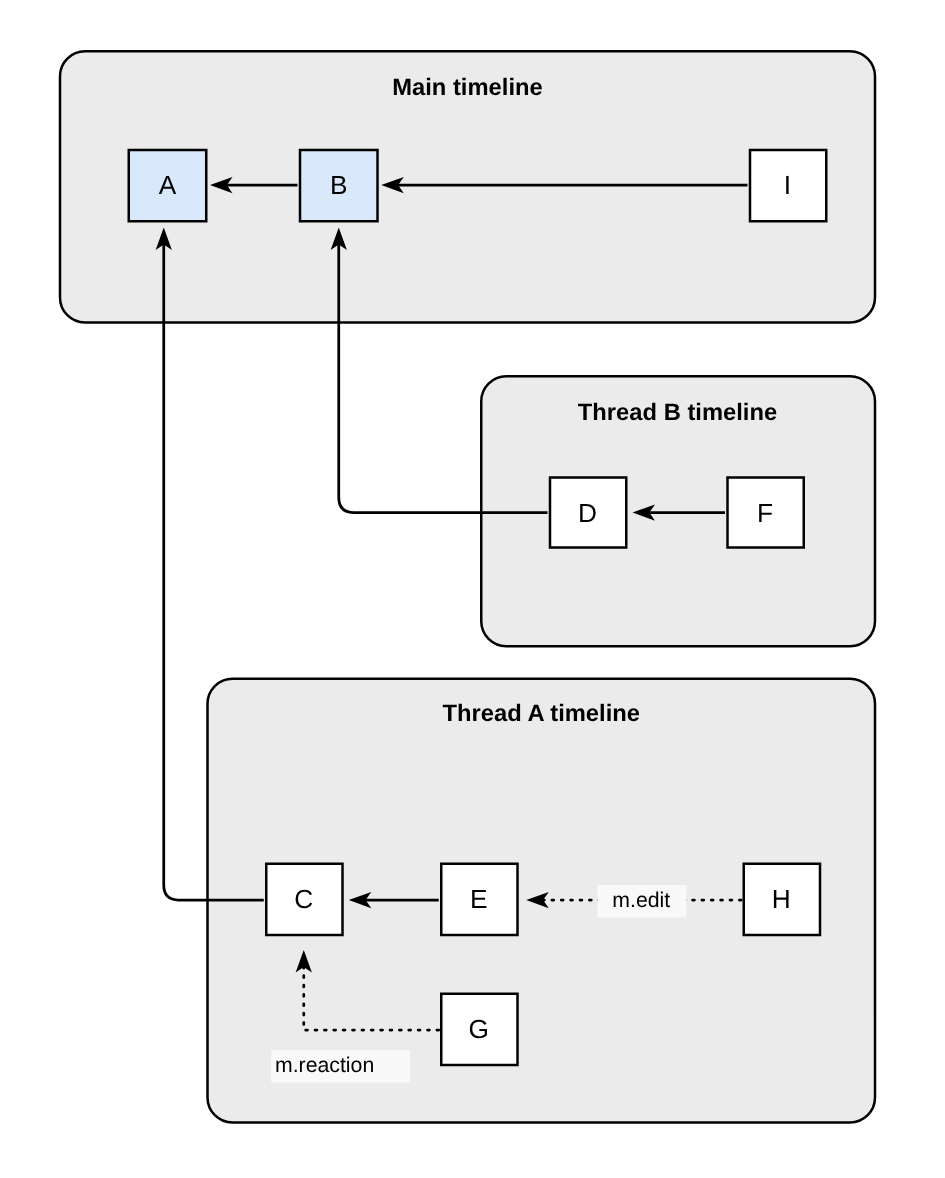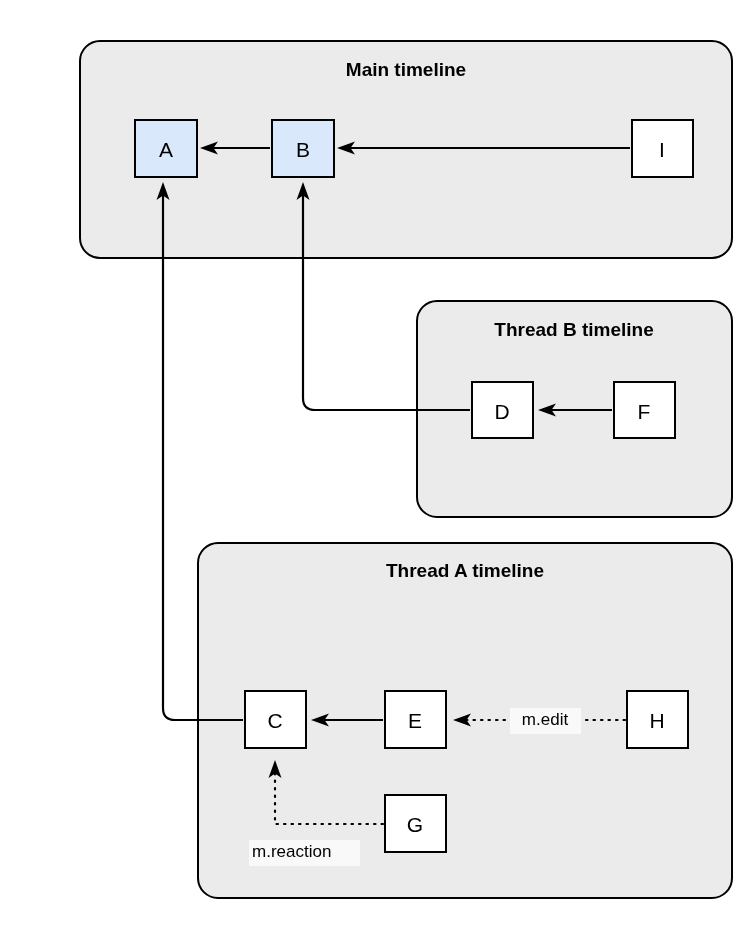--- a/index.html
+++ b/index.html
@@ -11,21 +11,20 @@
   body {
     width: 756px;
     height: 942px;
     font-family: "Liberation Sans", "DejaVu Sans", sans-serif;
     overflow: hidden;
   }
   #diagram-root {
     position: relative;
     width: 664px;
     height: 942px;
-    padding-left: 32px;
   }
   svg#diagram {
     display: block;
     width: 756px;
     height: 942px;
   }
   .container-shape {
     fill: #ebebeb;
     stroke: #000000;
     stroke-width: 2;

